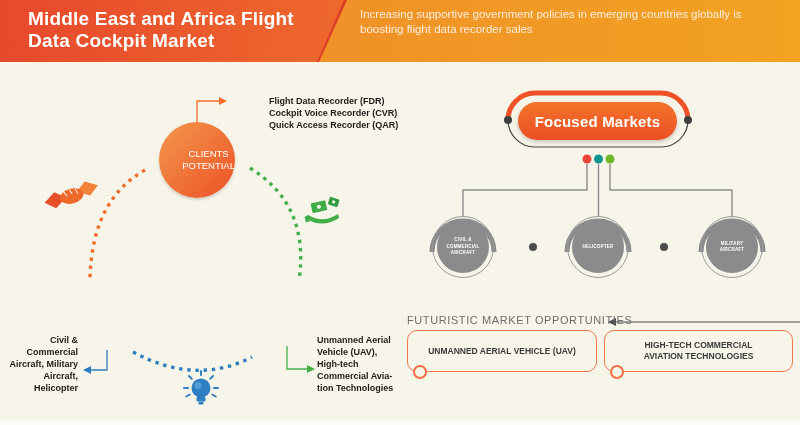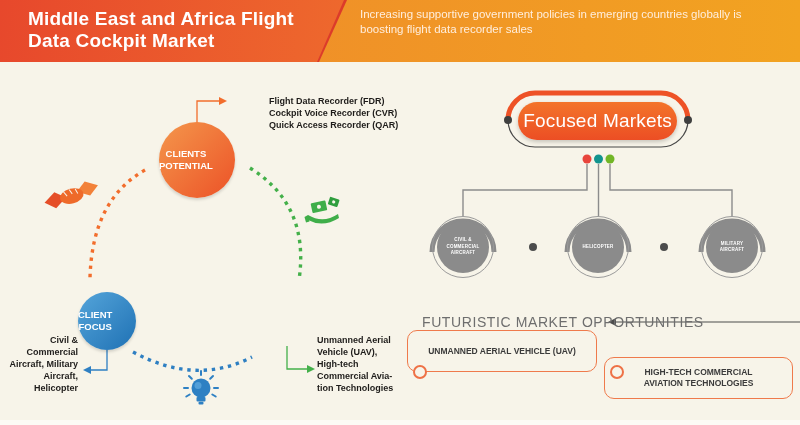--- a/index.html
+++ b/index.html
@@ -15,50 +15,50 @@
   .hdr-title{position:absolute;left:28px;top:8px;color:#ffffff;font-size:19px;
     font-weight:bold;line-height:22px;white-space:pre-line;letter-spacing:.2px;}
   .hdr-sub{position:absolute;left:360px;top:7px;width:412px;color:#ffeedd;
     font-size:11.5px;line-height:15px;}
   
   .lines{position:absolute;left:0;top:0;z-index:1;pointer-events:none;}
   .overlay{position:absolute;left:0;top:0;z-index:3;pointer-events:none;}
   .item{z-index:2;}
   
   .circle{position:absolute;border-radius:50%;display:flex;align-items:center;
-    justify-content:flex-start;text-align:center;color:#fff;font-weight:bold;
+    justify-content:flex-end;text-align:center;color:#fff;font-weight:normal;
     white-space:pre-line;z-index:2;}
   .c-cp{left:159px;top:122px;width:76px;height:76px;font-size:9.5px;line-height:12px;
     background:linear-gradient(135deg,#f4974c,#ec5227);box-shadow:0 2px 3px rgba(0,0,0,.15);}
   .c-cf{left:78px;top:292px;width:58px;height:58px;font-size:9.5px;line-height:12px;
     background:linear-gradient(135deg,#55a5da,#1f71b4);box-shadow:0 2px 3px rgba(0,0,0,.15);}
   .c-hb{left:258px;top:288px;width:58px;height:58px;font-size:9.5px;line-height:12px;
     background:linear-gradient(135deg,#76c643,#23a23c);box-shadow:0 2px 3px rgba(0,0,0,.15);}
   .note{position:absolute;color:#1e1c1a;font-size:9px;font-weight:600;
     line-height:12px;white-space:pre-line;z-index:2;}
   .n-cp{left:230px;top:95px;margin-left:39px;}
   .n-cf{left:6px;top:334px;width:72px;text-align:right;}
   .n-hb{left:317px;top:334px;width:90px;}
   
   .fm-pill{position:absolute;left:518px;top:102px;width:159px;height:38px;
     border-radius:19px;background:linear-gradient(180deg,#f3742a,#ec4e24);
-    color:#fff;font-weight:normal;font-size:19px;letter-spacing:.2px;display:flex;
+    color:#fff;font-weight:bold;font-size:15px;letter-spacing:.2px;display:flex;
     align-items:center;justify-content:center;z-index:2;box-shadow:0 2px 4px rgba(0,0,0,.2);}
   .gmarket{position:absolute;width:52px;height:52px;border-radius:50%;background:#8b8b8b;
     outline:1px solid #9a9a9a;outline-offset:4px;display:flex;align-items:center;
     justify-content:center;text-align:center;color:#fff;font-size:4.5px;line-height:6.5px;
     letter-spacing:.2px;font-weight:bold;white-space:pre-line;z-index:2;padding:2px;box-sizing:border-box;}
   .m1{left:437px;top:221px;} .m2{left:572px;top:221px;} .m3{left:706px;top:221px;}
-  .fut-h{position:absolute;left:422px;top:314px;font-size:14px;color:#6e6e6e;
+  .fut-h{position:absolute;left:407px;top:314px;font-size:11px;color:#6e6e6e;
     letter-spacing:.6px;z-index:2;}
   .opp{position:absolute;top:330px;height:42px;border:1.5px solid #ef7a4b;border-radius:10px;
     display:flex;align-items:center;justify-content:center;text-align:center;color:#3b3b3b;
     font-size:8.5px;font-weight:600;line-height:11px;z-index:2;box-sizing:border-box;}
   .opp1{left:407px;width:190px;padding:0 8px;}
-  .opp2{left:604px;width:189px;padding:0 35px;margin-top:27px;}
+  .opp2{left:604px;width:189px;padding:0 35px;}
   .bottom-strip{position:absolute;left:0;top:420px;width:800px;height:5px;
     background:#fcfbf5;z-index:2;}
 </style>
 </head>
 <body>
 
 <div class="canvas">
 
   <div class="hdr">
     <div class="hdr-right"></div>
@@ -139,24 +139,20 @@
     <circle cx="664" cy="247" r="4" fill="#4c4c4c"></circle>
 
     <path d="M616 322 H 800" stroke="#4c4c4c" stroke-width="1.2"></path>
     <path d="M616 318 L 608 322 L 616 326 Z" fill="#4c4c4c"></path>
   </svg>
 
   <div class="circle c-cp item">
     <span>CLIENTS
 POTENTIAL</span>
   </div>
-  <div class="circle c-cf item">
-    <span>CLIENT
-FOCUS</span>
-  </div>
 
   <div class="note n-cp">Flight Data Recorder (FDR)
 Cockpit Voice Recorder (CVR)
 Quick Access Recorder (QAR)</div>
   <div class="note n-cf">Civil &amp;
 Commercial
 Aircraft, Military
 Aircraft,
 Helicopter</div>
   <div class="note n-hb">Unmanned Aerial

